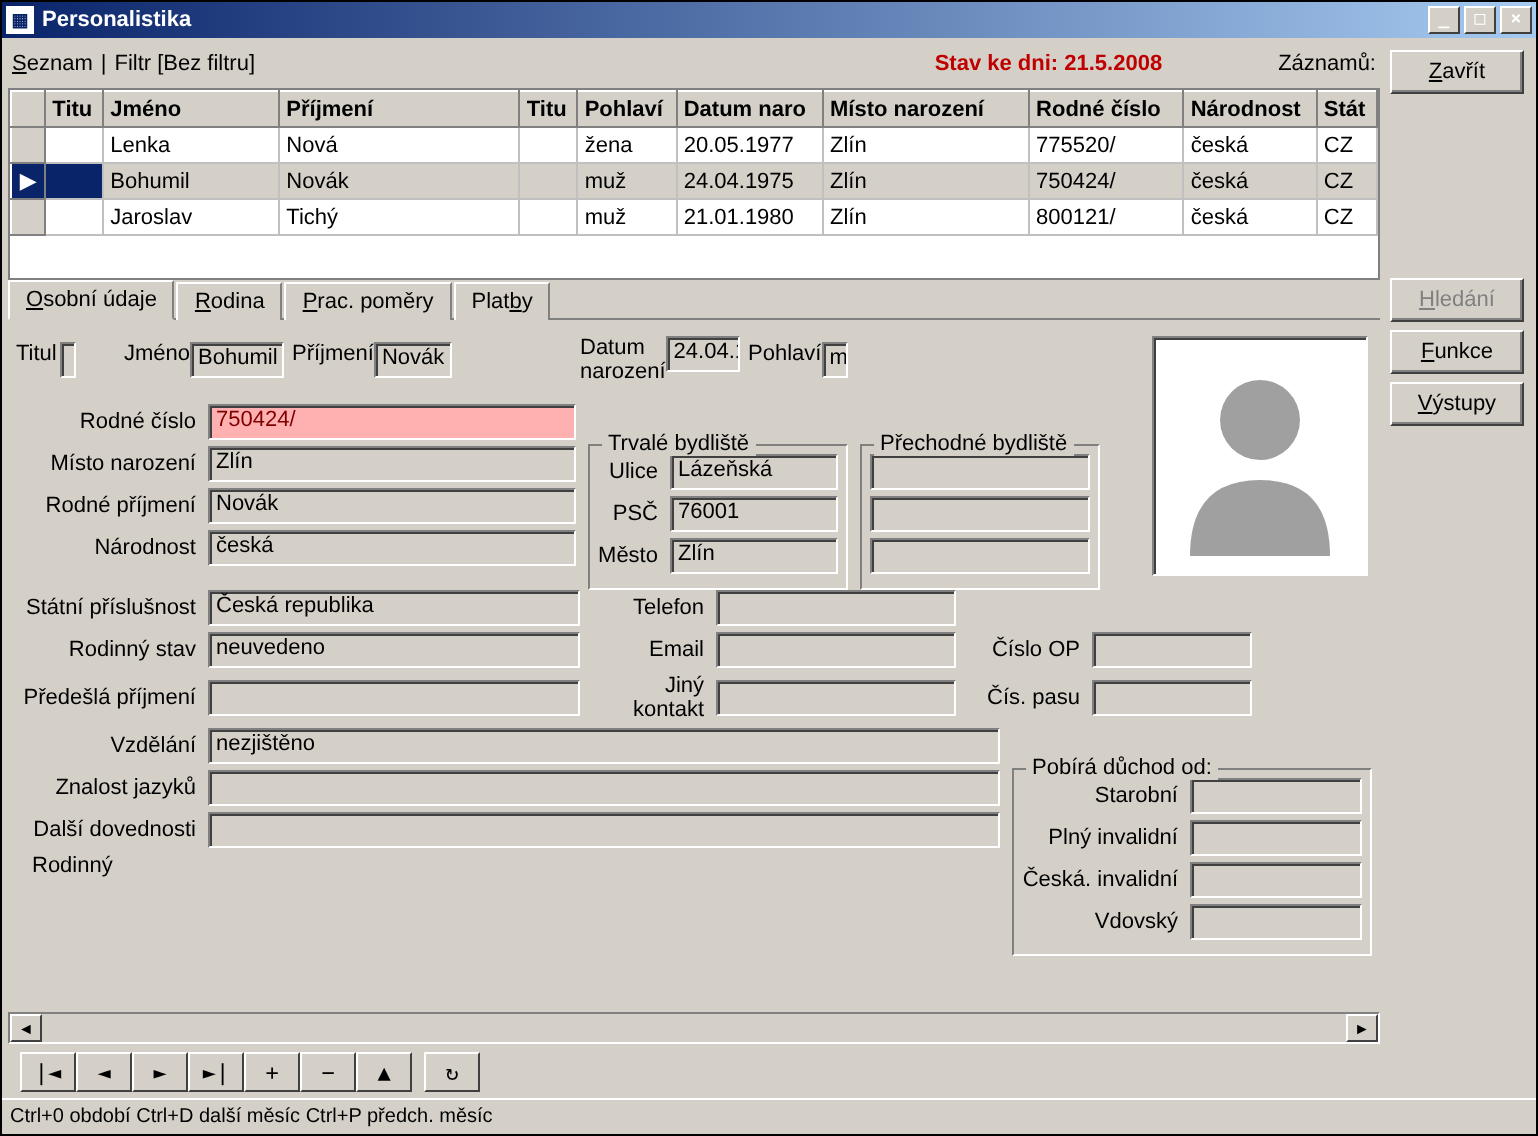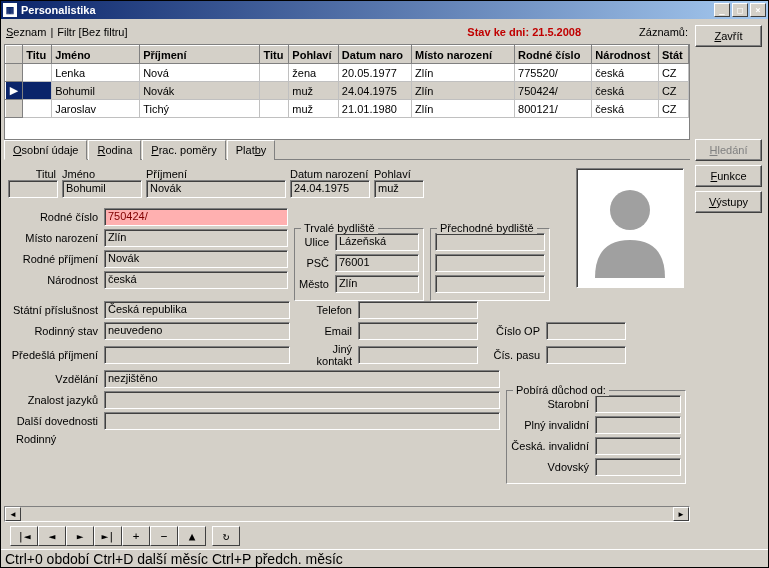--- a/index.html
+++ b/index.html
@@ -25,21 +25,21 @@
 
 .grid-wrap { height: 96px; overflow-y: scroll; overflow-x: hidden; border: 1px solid #808080; background: #fff; position: relative; }
 .grid { width: 100%; border-collapse: collapse; }
 .grid th { background: #d4d0c8; border: 1px solid #808080; border-top-color: #fff; border-left-color: #fff; padding: 2px 3px; text-align: left; font-weight: bold; height: 18px; white-space: nowrap; overflow: hidden; }
 .grid td { border: 1px solid #c0c0c0; padding: 2px 3px; height: 18px; white-space: nowrap; overflow: hidden; }
 .grid .sel td { background: #d4d0c8; }
 .rowhdr { width: 16px; background: #d4d0c8 !important; border: 1px solid #808080 !important; border-top-color: #fff !important; border-left-color: #fff !important; text-align: center; }
 .rowhdr.sel { background: #0a246a !important; color: #fff; }
 .selcell { background: #0a246a !important; color: #fff; }
 
-.tabs { display: flex; margin-top: 0; }
+.tabs { display: flex; margin-top: 0; align-items: center; }
 .tab { padding: 3px 8px; border: 1px solid #808080; border-bottom: none; background: #d4d0c8; border-top-color: #fff; border-left-color: #fff; margin-right: 1px; cursor: pointer; position: relative; }
 .tab.active { border-bottom: 1px solid #d4d0c8; z-index: 2; }
 .tab-line { height: 1px; background: #fff; border-bottom: 1px solid #808080; margin-top: -1px; }
 
 .detail { flex: 1; padding: 8px 4px 2px 4px; overflow: hidden; position: relative; }
 .row { display: flex; align-items: center; margin-bottom: 3px; gap: 4px; }
 .lbl { text-align: right; padding-right: 2px; }
 .fld { border: 1px solid #808080; border-right-color: #fff; border-bottom-color: #fff; box-shadow: inset 1px 1px 0 #404040; background: #d4d0c8; height: 18px; padding: 1px 3px; overflow: hidden; white-space: nowrap; }
 .fld.invalid { background: #ffb0b0; color: #800000; }
 
@@ -50,23 +50,23 @@
 .fieldset-label { position: absolute; top: -7px; left: 6px; background: #d4d0c8; padding: 0 3px; }
 
 .hscroll { height: 16px; background: #d4d0c8; border: 1px solid #808080; border-right-color: #fff; border-bottom-color: #fff; display: flex; margin-top: 2px; }
 .hscroll-btn { width: 16px; background: #d4d0c8; border: 1px solid #fff; border-right-color: #404040; border-bottom-color: #404040; display: flex; align-items: center; justify-content: center; font-size: 8px; cursor: pointer; }
 .hscroll-track { flex: 1; }
 
 .navbar { display: flex; gap: 0; margin-top: 4px; }
 .navbtn { width: 28px; height: 20px; background: #d4d0c8; border: 1px solid #fff; border-right-color: #404040; border-bottom-color: #404040; display: flex; align-items: center; justify-content: center; cursor: pointer; font-family: monospace; }
 .navsep { width: 6px; }
 
-.statusbar { height: 18px; border-top: 1px solid #fff; padding: 2px 4px; display: flex; align-items: center; font-size: 14px; }
-
-.flexcol { display: flex; flex-direction: column; }
+.statusbar { height: 18px; border-top: 1px solid #fff; padding: 2px 4px; display: flex; align-items: center; font-size: 10px; }
+
+.flexcol { display: flex; flex-direction: row; }
 </style>
 </head>
 <body>
 
 <div class="window">
 
   <div class="titlebar">
     <div class="titlebar-icon">▦</div>
     <div class="titlebar-text">Personalistika</div>
     <div class="titlebar-buttons">

